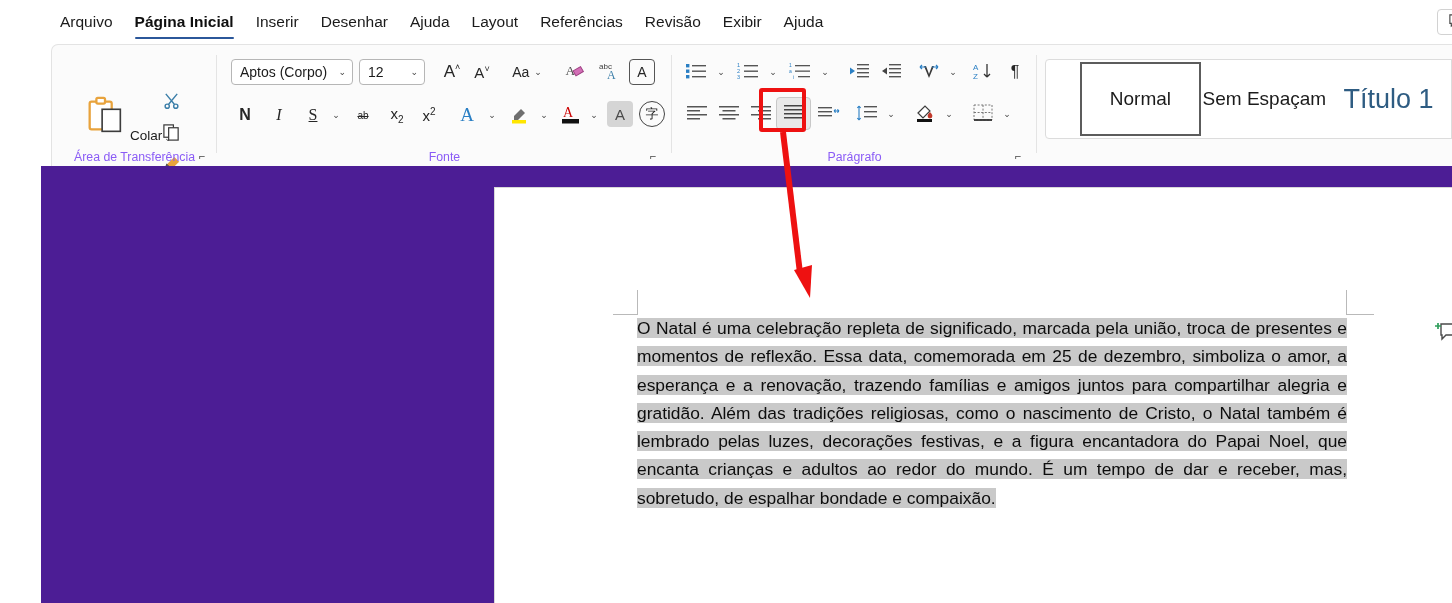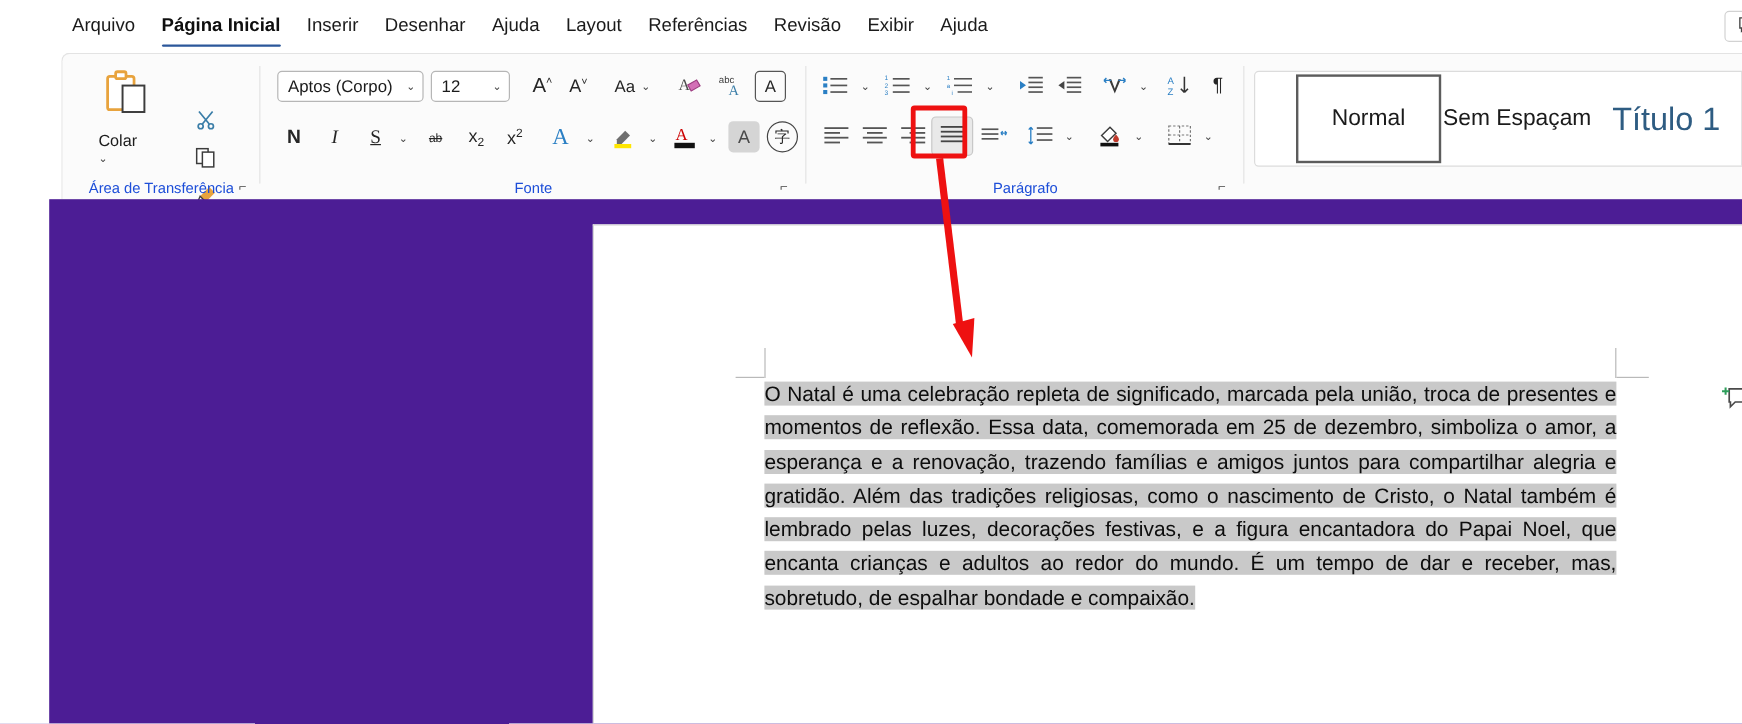--- a/index.html
+++ b/index.html
@@ -34,34 +34,34 @@
 
   
   .ribbon {
     position: absolute; top: 44px; left: 10px; width: 1442px; height: 122px;
     background: #fbfbfb; border: 1px solid #e3e3e3; border-radius: 7px 7px 0 0;
     border-bottom: none;
   }
   .grp { position: absolute; top: 0; height: 122px; }
   .grp-label {
     position: absolute; bottom: 3px; width: 100%; text-align: center;
-    font-size: 12.3px; color: #1d4ed8; white-space: nowrap;
+    font-size: 12.3px; color: #8b5cf6; white-space: nowrap;
   }
   .grp-sep {
     position: absolute; top: 10px; width: 1px; height: 98px; background: #e4e4e4;
   }
   .launcher {
     position: absolute; bottom: 5px; width: 12px; height: 12px;
     font-size: 11px; color: #444; line-height: 12px;
   }
 
   
   .paste-btn {
     position: absolute; left: 30px; top: 10px; width: 62px; height: 88px;
-    display: flex; flex-direction: column; align-items: flex-start; gap: 2px;
+    display: flex; flex-direction: row; align-items: flex-end; gap: 2px;
   }
   .paste-label { font-size: 13.5px; color: #1b1b1b; margin-top: 2px; }
   .mini-ico {
     position: absolute; width: 30px; height: 26px;
     display: flex; align-items: center; justify-content: center;
   }
 
   
   .ctl {
     position: absolute; display: flex; align-items: center; justify-content: center;

